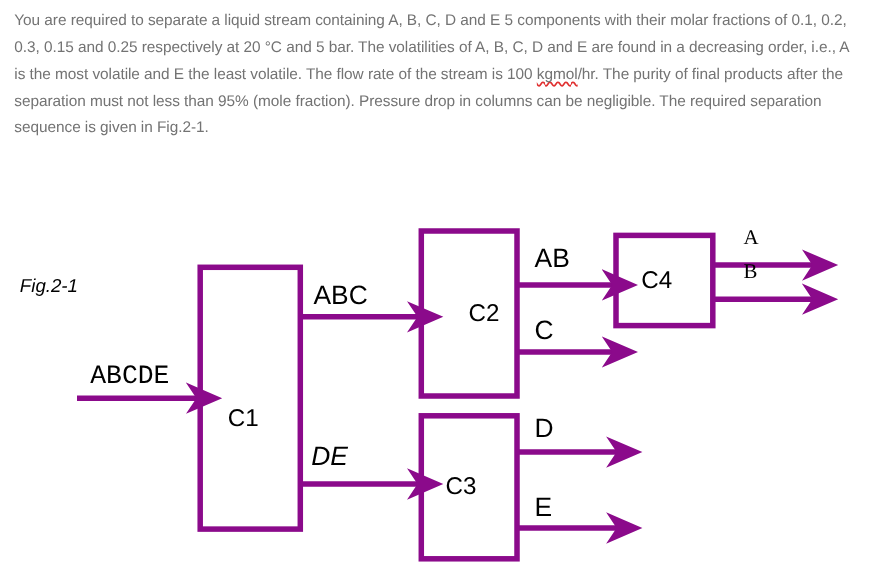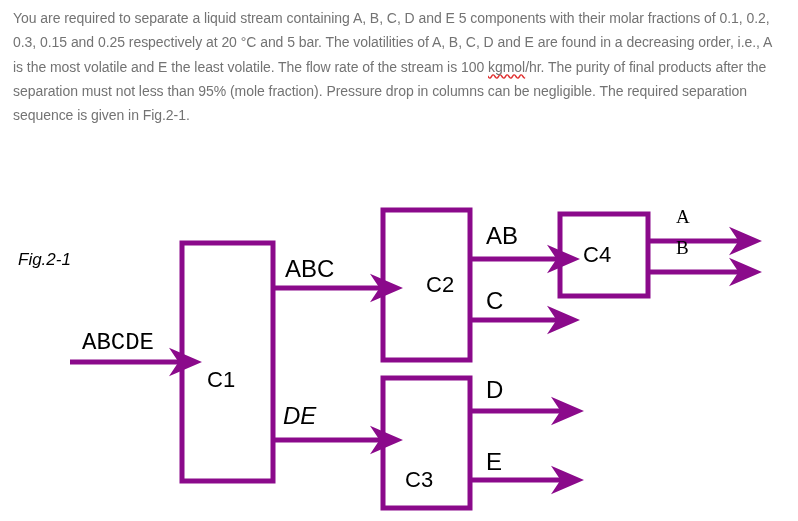--- a/index.html
+++ b/index.html
@@ -109,21 +109,21 @@
       <line x1="470" y1="235" x2="562" y2="235"></line>
 
       <line x1="470" y1="304" x2="562" y2="304"></line>
     </g>
   </svg>
 
   <div class="dgm-label fig-label" style="left:18px; top:75px;">Fig.2-1</div>
 
   <div class="dgm-label column-label" style="left:207px; top:193px;">C1</div>
   <div class="dgm-label column-label" style="left:384px; top:98px;margin-left:42px;">C2</div>
-  <div class="dgm-label column-label" style="left:405px; top:255px;margin-top:38px;">C3</div>
+  <div class="dgm-label column-label" style="left:405px; top:255px;">C3</div>
   <div class="dgm-label column-label" style="left:583px; top:68px;">C4</div>
 
   <div class="dgm-label stream-label" style="left:82px; top:155px;font-family:Liberation Mono, monospace;">ABCDE</div>
   <div class="dgm-label stream-label" style="left:285px; top:81px;">ABC</div>
   <div class="dgm-label stream-label" style="left:283px; top:228px;font-style:italic;">DE</div>
   <div class="dgm-label stream-label" style="left:486px; top:48px;">AB</div>
   <div class="dgm-label stream-label" style="left:486px; top:113px;">C</div>
   <div class="dgm-label serif-label" style="left:676px; top:31px;">A</div>
   <div class="dgm-label serif-label" style="left:676px; top:62px;">B</div>
   <div class="dgm-label stream-label" style="left:486px; top:202px;">D</div>

